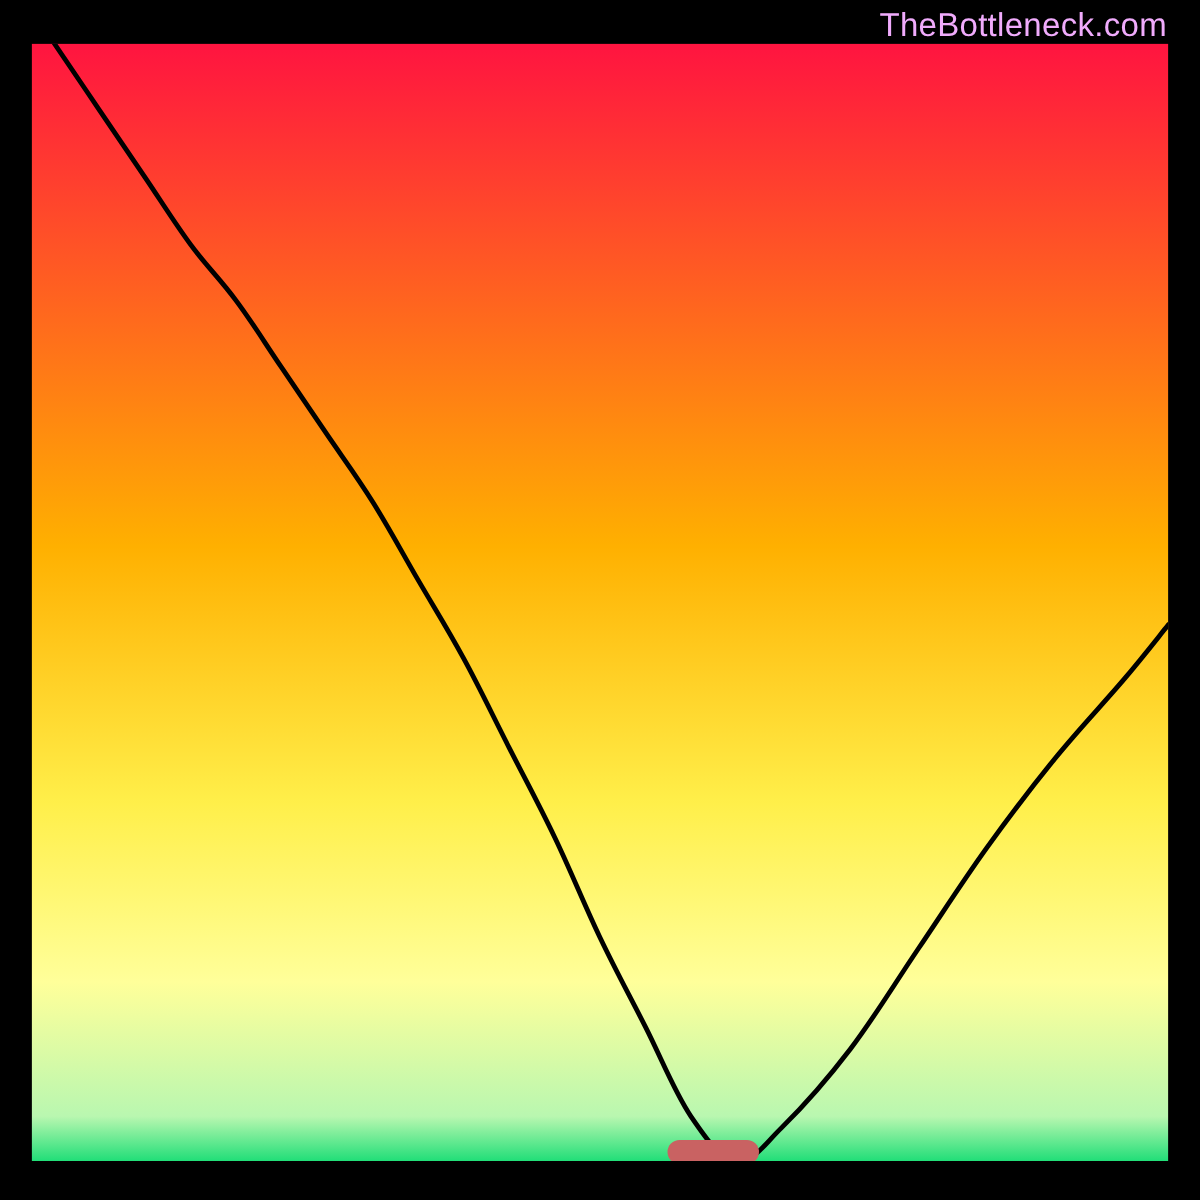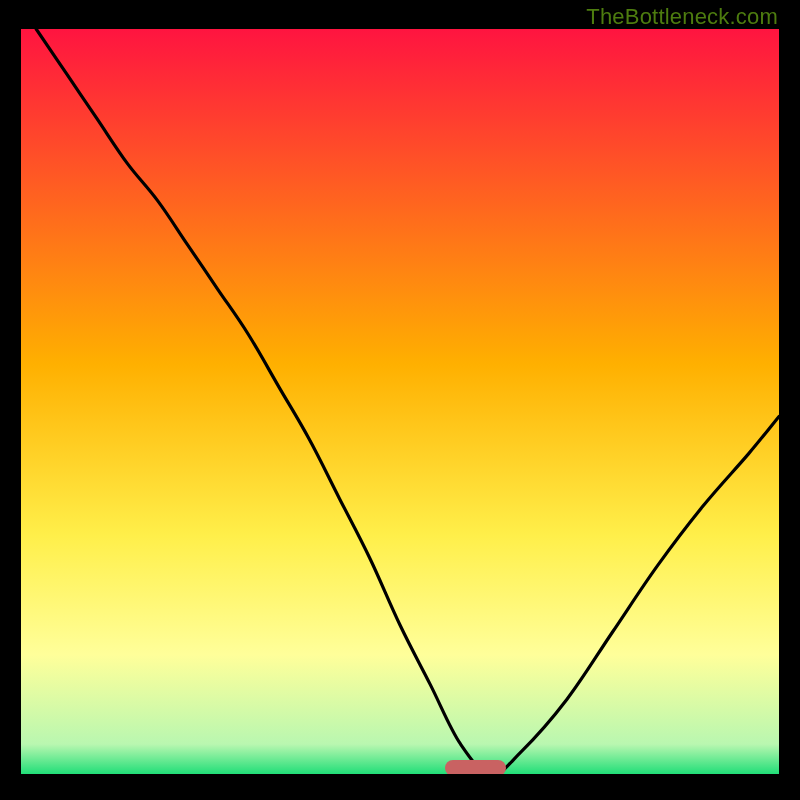--- a/index.html
+++ b/index.html
@@ -26,21 +26,21 @@
   .gradient-bg {
     position: absolute;
     inset: 0;
   }
   .watermark {
     position: absolute;
     top: 4px;
     right: 22px;
     font-family: Arial, Helvetica, sans-serif;
     font-size: 22px;
-    color: #4d7c0f;
+    color: #f0abfc;
     letter-spacing: 0.2px;
   }
   .curve {
     position: absolute;
     inset: 0;
   }
   .marker {
     position: absolute;
     background: #c96262;
     border-radius: 999px;

